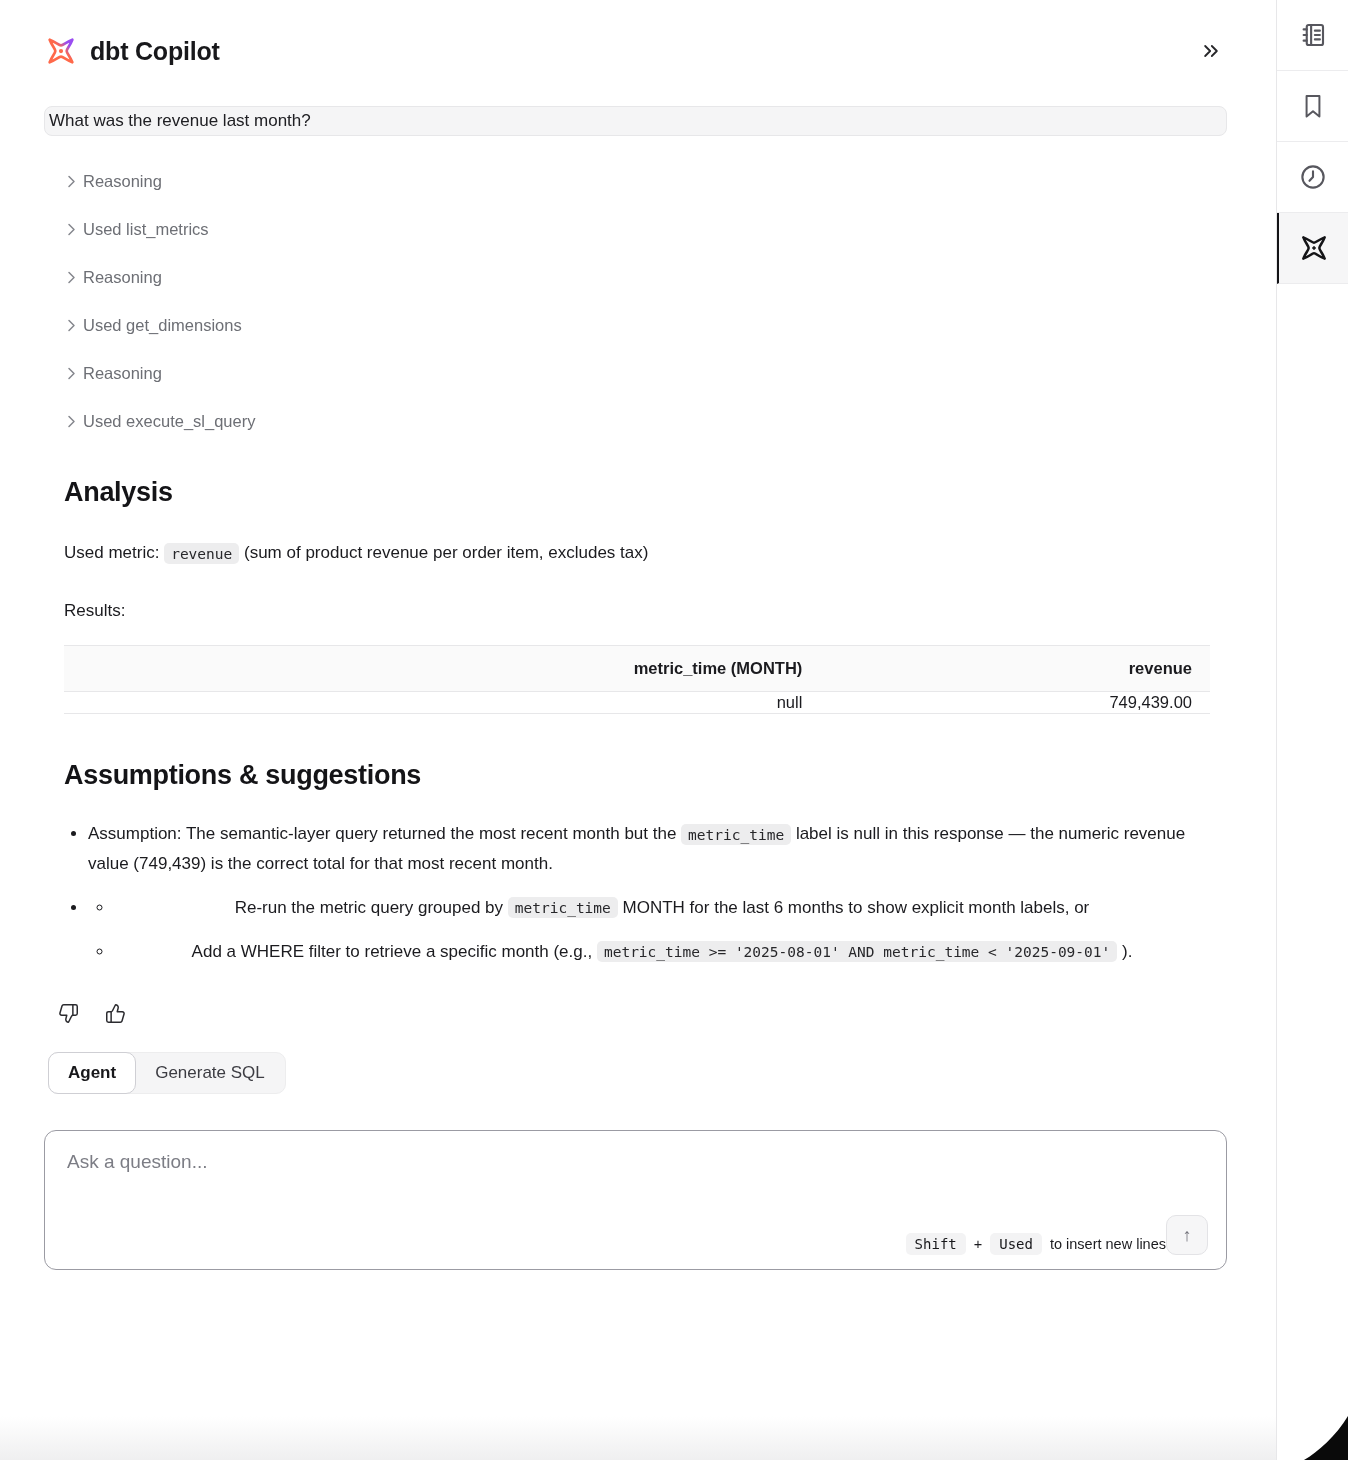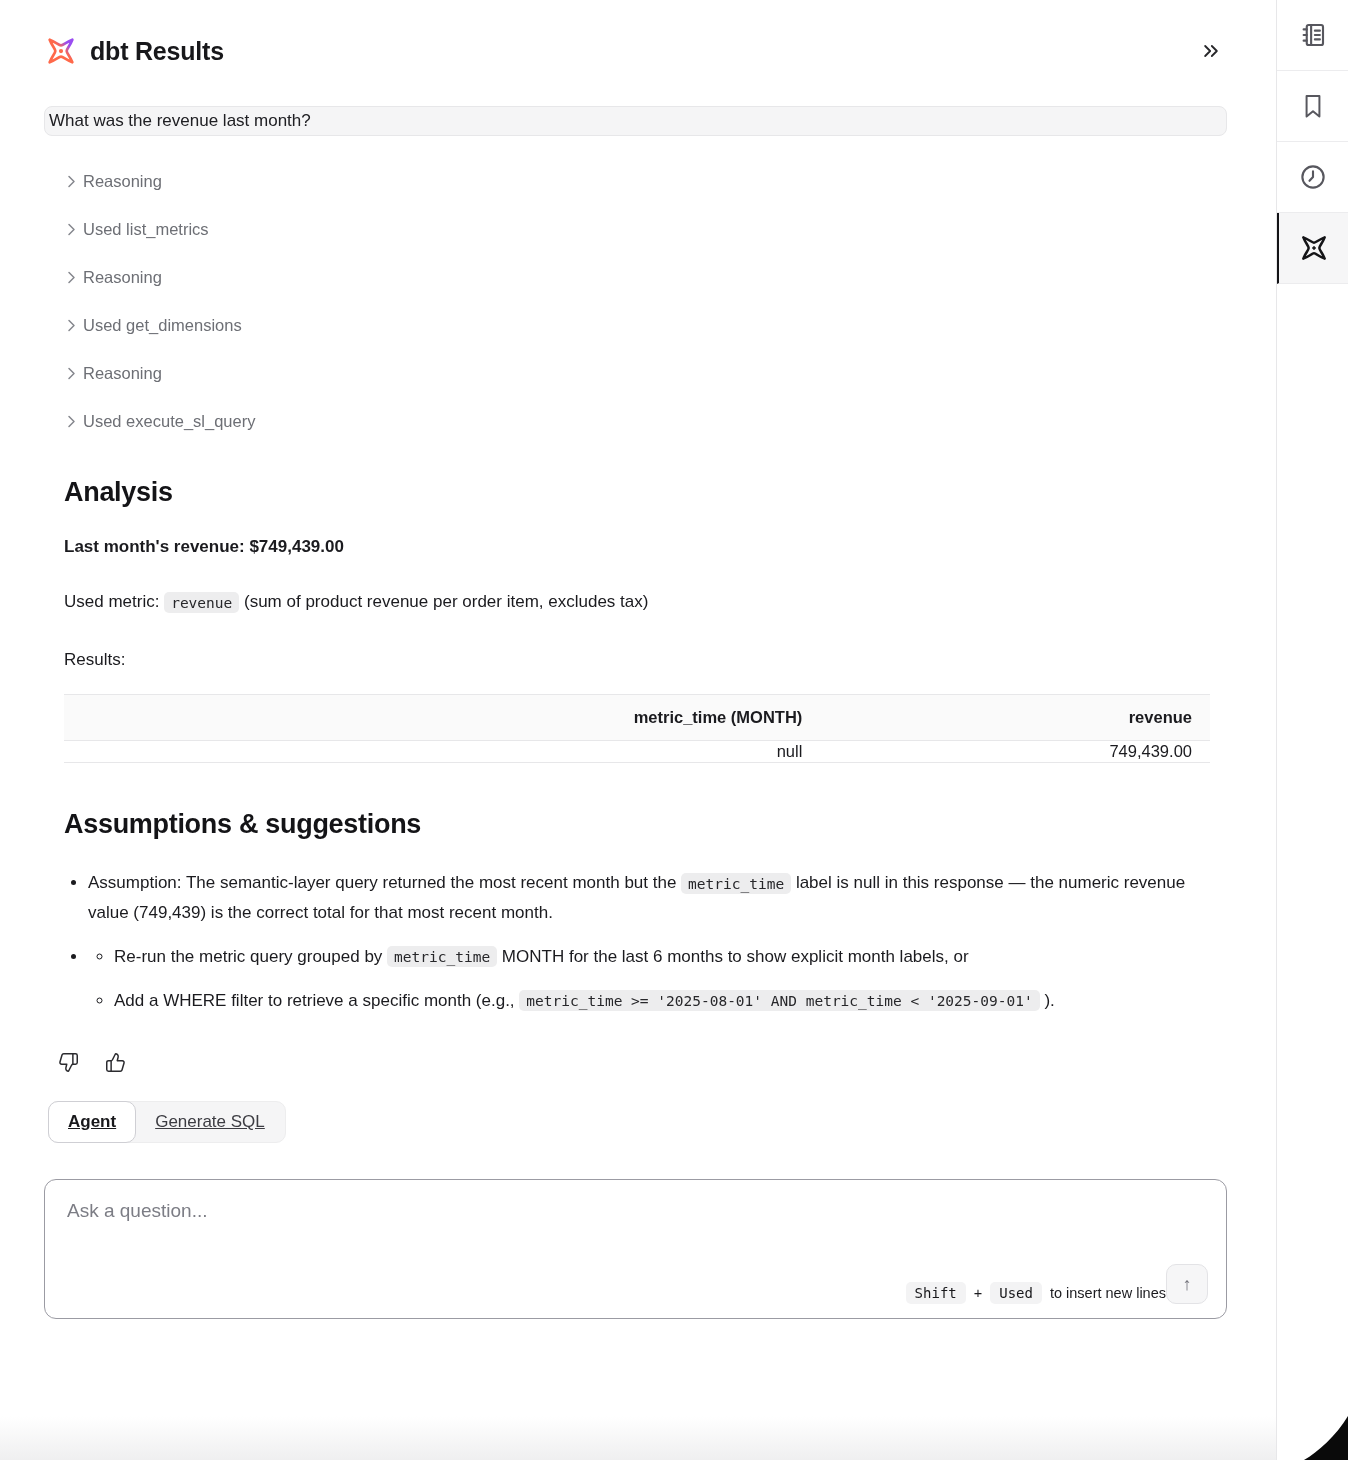--- a/index.html
+++ b/index.html
@@ -91,40 +91,40 @@
     text-align: right;
     padding: 1px 18px;
     border-bottom: 1px solid #e7e7e9;
     color: #1b1b1f;
   }
   table.results .col-a { width: 66%; }
   table.results .col-b { width: 34%; }
 
   ul.assump { margin-top: 28px; padding-left: 24px; }
   ul.assump li { font-size: 17px; line-height: 1.78; color: #1b1b1f; margin-bottom: 13px; }
-  ul.assump ul { padding-left: 26px; margin-top: 13px; }
+  ul.assump ul { padding-left: 26px; margin-top: 13px; text-align: center; }
   ul.assump ul li { margin-bottom: 14px; }
 
   .feedback { margin-top: 34px; padding-left: 12px; display: flex; gap: 22px; }
   .icon-btn {
     background: none; border: none; cursor: pointer; padding: 2px;
     color: #2b2b2f; display: flex; align-items: center;
   }
 
   .segmented {
     margin-top: 26px; margin-left: 4px;
     display: inline-flex; align-items: stretch;
     background: #f5f5f6;
     border: 1px solid #ededee;
     border-radius: 10px;
   }
   .seg-btn {
     border: none; background: transparent; cursor: pointer;
     font-family: inherit; font-size: 17px; color: #3c3c42;
-    padding: 9px 20px; border-radius: 10px; text-decoration: underline;
+    padding: 9px 20px; border-radius: 10px;
   }
   .seg-btn.active {
     background: #ffffff;
     border: 1px solid #cfcfd4;
     color: #18181b; font-weight: 600;
     margin: -1px; padding: 10px 19px;
   }
 
   .composer {
     margin-top: 36px;
@@ -195,21 +195,21 @@
           <linearGradient id="dbtgrad" x1="0" y1="1" x2="1" y2="0">
             <stop offset="0" stop-color="#ff694a"></stop>
             <stop offset="0.55" stop-color="#ff694a"></stop>
             <stop offset="0.8" stop-color="#9a4df1"></stop>
             <stop offset="1" stop-color="#9a4df1"></stop>
           </linearGradient>
         </defs>
         <path d="M4 4 C8 5.5 10.5 8 12 8 C13.5 8 16 5.5 20 4 C18.5 8 16 10.5 16 12 C16 13.5 18.5 16 20 20 C16 18.5 13.5 16 12 16 C10.5 16 8 18.5 4 20 C5.5 16 8 13.5 8 12 C8 10.5 5.5 8 4 4 Z" stroke="url(#dbtgrad)" stroke-width="1.9" stroke-linejoin="round"></path>
         <circle cx="12" cy="12" r="1.5" fill="#ff694a"></circle>
       </svg>
-      <h1>dbt Results</h1>
+      <h1>dbt Copilot</h1>
       <button class="collapse-btn">
         <svg width="20" height="20" viewBox="0 0 24 24" fill="none" stroke="currentColor" stroke-width="2.2" stroke-linecap="round" stroke-linejoin="round">
           <polyline points="5,6 11,12 5,18"></polyline>
             <polyline points="13,6 19,12 13,18"></polyline>
         </svg>
       </button>
     </div>
 
     <div class="question-box">
       <span>What was the revenue last month?</span>
@@ -250,21 +250,20 @@
         <svg width="15" height="15" viewBox="0 0 24 24" fill="none" stroke="currentColor" stroke-width="2.4" stroke-linecap="round" stroke-linejoin="round">
             <polyline points="8,4 16,12 8,20"></polyline>
           </svg>
         <span>Used execute_sl_query</span>
       </div>
     </div>
 
     <div class="content">
       <h2 class="section">Analysis</h2>
 
-      <p class="bold-line">Last month's revenue: $749,439.00</p>
 
       <p class="body-line"><span>Used metric:</span> <code class="code-chip">revenue</code> <span>(sum of product revenue per order item, excludes tax)</span></p>
 
       <p class="body-line">Results:</p>
 
       <table class="results">
         <thead>
           <tr>
             <th class="col-a">metric_time (MONTH)</th>
             <th class="col-b">revenue</th>

